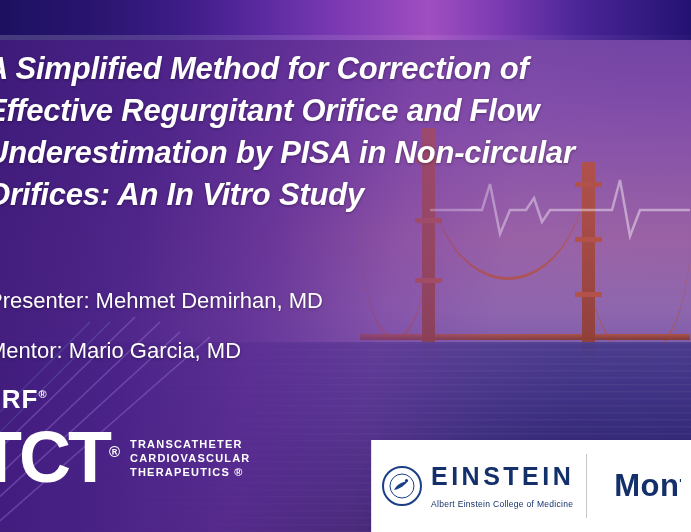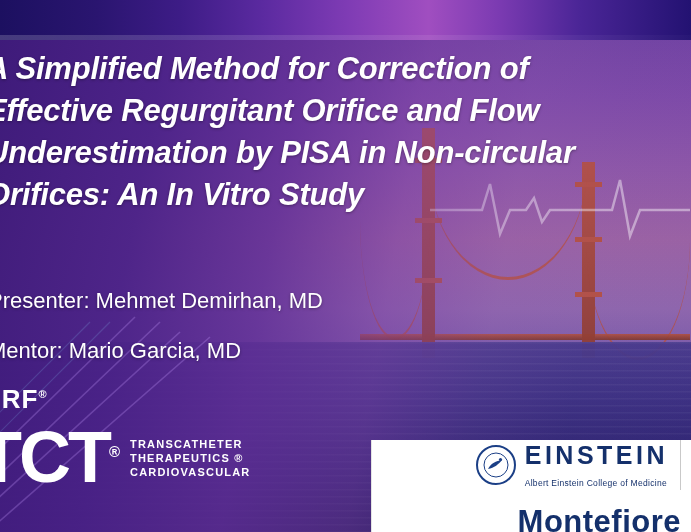--- a/index.html
+++ b/index.html
@@ -146,24 +146,23 @@
   .tct-mark sup { font-size: 15px; vertical-align: super; letter-spacing: 0; }
   .tct-words {
     color: #ffffff; font-size: 11px; line-height: 14px; font-weight: bold;
     letter-spacing: 1.2px; padding-bottom: 10px;
   }
 
   
   .logo-panel {
     position: absolute; right: 0; bottom: 0; left: 371px; top: 440px;
     background: #ffffff;
-    display: flex; align-items: flex-end; gap: 14px;
+    display: flex; align-items: center; gap: 14px;
     padding: 0 10px;
     border-left: 1px solid #e3e3e3;
-    flex-direction: column;
   }
   .einstein {
     display: flex; align-items: center; gap: 9px;
     padding-right: 12px; border-right: 1px solid #c9c9c9; height: 64px;
   }
   .einstein-seal {
     width: 40px; height: 40px; border-radius: 50%;
     background: #ffffff; border: 2px solid #1b3f86;
     display: flex; align-items: center; justify-content: center;
   }
@@ -235,22 +234,22 @@
   <div class="crf-logo">
     <span>CRF</span><sup>®</sup>
   </div>
 
   <div class="tct-logo">
     <div class="tct-mark">
       <span>TCT</span><sup>®</sup>
     </div>
     <div class="tct-words">
       <div>TRANSCATHETER</div>
+      <div>CARDIOVASCULAR</div>
       <div>THERAPEUTICS ®</div>
-      <div>CARDIOVASCULAR</div>
     </div>
   </div>
 
   <div class="logo-panel">
     <div class="einstein">
       <div class="einstein-seal">
         <svg width="26" height="26" viewBox="0 0 26 26">
           <circle cx="13" cy="13" r="12" fill="none" stroke="#1b3f86" stroke-width="1"></circle>
           <path d="M5 17 C8 11, 13 9, 19 8 C16 12, 11 16, 5 17 Z" fill="#1b3f86"></path>
           <circle cx="17.5" cy="7.5" r="1.6" fill="#1b3f86"></circle>

